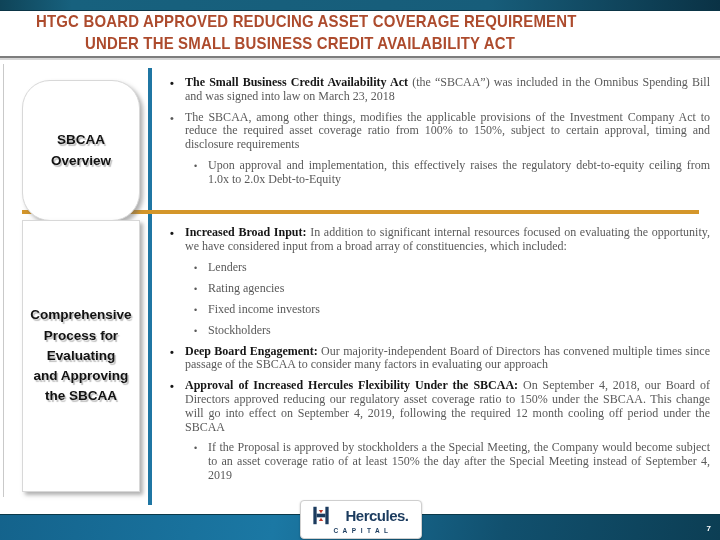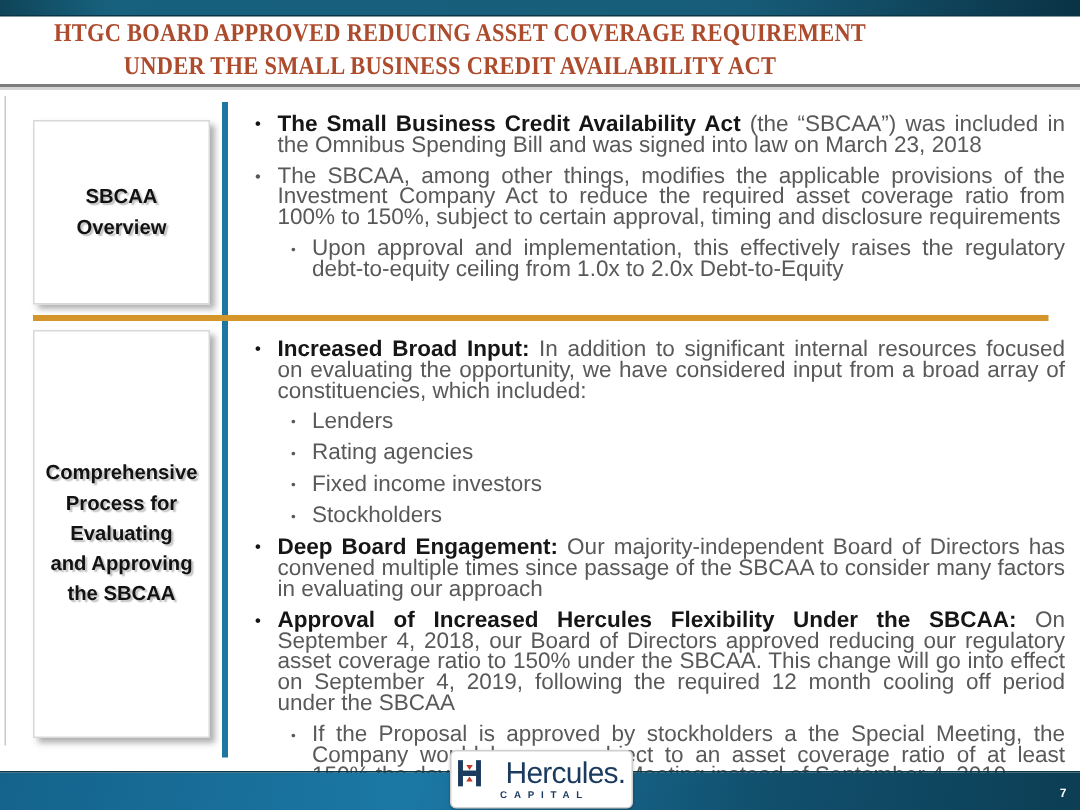--- a/index.html
+++ b/index.html
@@ -8,75 +8,76 @@
     overflow:hidden; font-family:"Liberation Sans", sans-serif;
     margin:0 auto;
   }
   
   .topbar {
     position:absolute; top:0; left:0; width:720px; height:10px;
     background:linear-gradient(90deg,#0f4458 0%, #17617e 10%, #175d7a 68%, #0a3245 100%);
     border-bottom:1px solid #0b3546;
   }
   
-  .title-wrap { position:absolute; top:11px; left:0; width:600px; text-align:center;font-family:Liberation Serif, serif; }
+  .title-wrap { position:absolute; top:11px; left:0; width:600px; text-align:center; }
   .title-line {
     display:block; font-size:17px; font-weight:700; color:#ad4b2d;
     line-height:22px; transform:scaleX(.88); transform-origin:center;
     letter-spacing:.2px; white-space:nowrap;
   }
   .title-rule {
     position:absolute; top:56px; left:0; width:720px; height:2px;
     background:#7d7d7d; border-bottom:2px solid #d6d6d6;
   }
   
   .left-edge-line { position:absolute; left:3px; top:64px; width:1px; height:433px; background:#c9c9c9; }
   .vline { position:absolute; left:148px; top:68px; width:4px; height:437px; background:#1f76a3; }
   .hline-gold { position:absolute; left:22px; top:210px; width:677px; height:4px; background:#d4962a; }
   
   .sidebox {
     position:absolute; left:22px; width:118px; background:#ffffff;
     border:1px solid #d8d8d8; box-shadow:3px 3px 4px rgba(100,100,100,.5);
     display:flex; align-items:center; justify-content:center; text-align:center;
     box-sizing:border-box;
   }
-  #sidebox-0 { top:80px; height:123px; }
+  #sidebox-0 { top:80px; height:141px;border-radius:28px; }
   #sidebox-1 { top:220px; height:272px; }
   .sidebox .label {
     font-size:13.5px; font-weight:700; color:#121212; white-space:pre-line;
     line-height:1.5; text-shadow:1.5px 1.5px 1px rgba(0,0,0,.25); padding:0 4px;
   }
   
   .content { position:absolute; left:170px; width:540px; }
   #content-0 { top:76px; }
   #content-1 { top:226px; }
   .bullet { display:flex; margin-bottom:7px; }
   .bullet.l1 { margin-left:0; }
   .bullet.l2 { margin-left:24px; }
   .marker {
     flex:0 0 15px; color:#595959; font-size:11px; line-height:14px;
   }
   .bullet.has-bold > .marker { color:#141414; font-weight:700; }
   .bullet.l2 .marker { flex:0 0 14px; font-size:9px; }
   .btext {
-    flex:1; font-size:15px; line-height:13.8px; color:#595959;
+    flex:1; font-size:12px; line-height:13.8px; color:#595959;
     text-align:justify;
+    font-family:Liberation Serif, serif;
   }
   .btext b { color:#161616; }
   
   .logo-box {
     position:absolute; left:300px; top:500px; width:120px; height:37px;
     background:#ffffff; border:1px solid #cfcfcf; border-radius:4px;
     box-shadow:0 1px 2px rgba(0,0,0,.25);
     display:flex; flex-direction:column; align-items:center; justify-content:center;
     z-index:3;
   }
   .logo-word { display:flex; align-items:center; }
   .logo-name {
-    font-size:20px; font-weight:400; color:#1b3b5e; letter-spacing:-.5px;
+    font-size:15px; font-weight:700; color:#1b3b5e; letter-spacing:-.5px;
     line-height:20px; margin-left:16px;
   }
   .logo-sub {
     font-size:6.5px; font-weight:700; color:#1b3b5e; letter-spacing:4.5px;
     margin-top:1px; margin-left:4px;
   }
   
   .bottombar {
     position:absolute; left:0; top:514px; width:720px; height:26px;
     background:linear-gradient(100deg,#14638c 0%, #1b78a4 38%, #11506e 70%, #0c3e54 100%);

